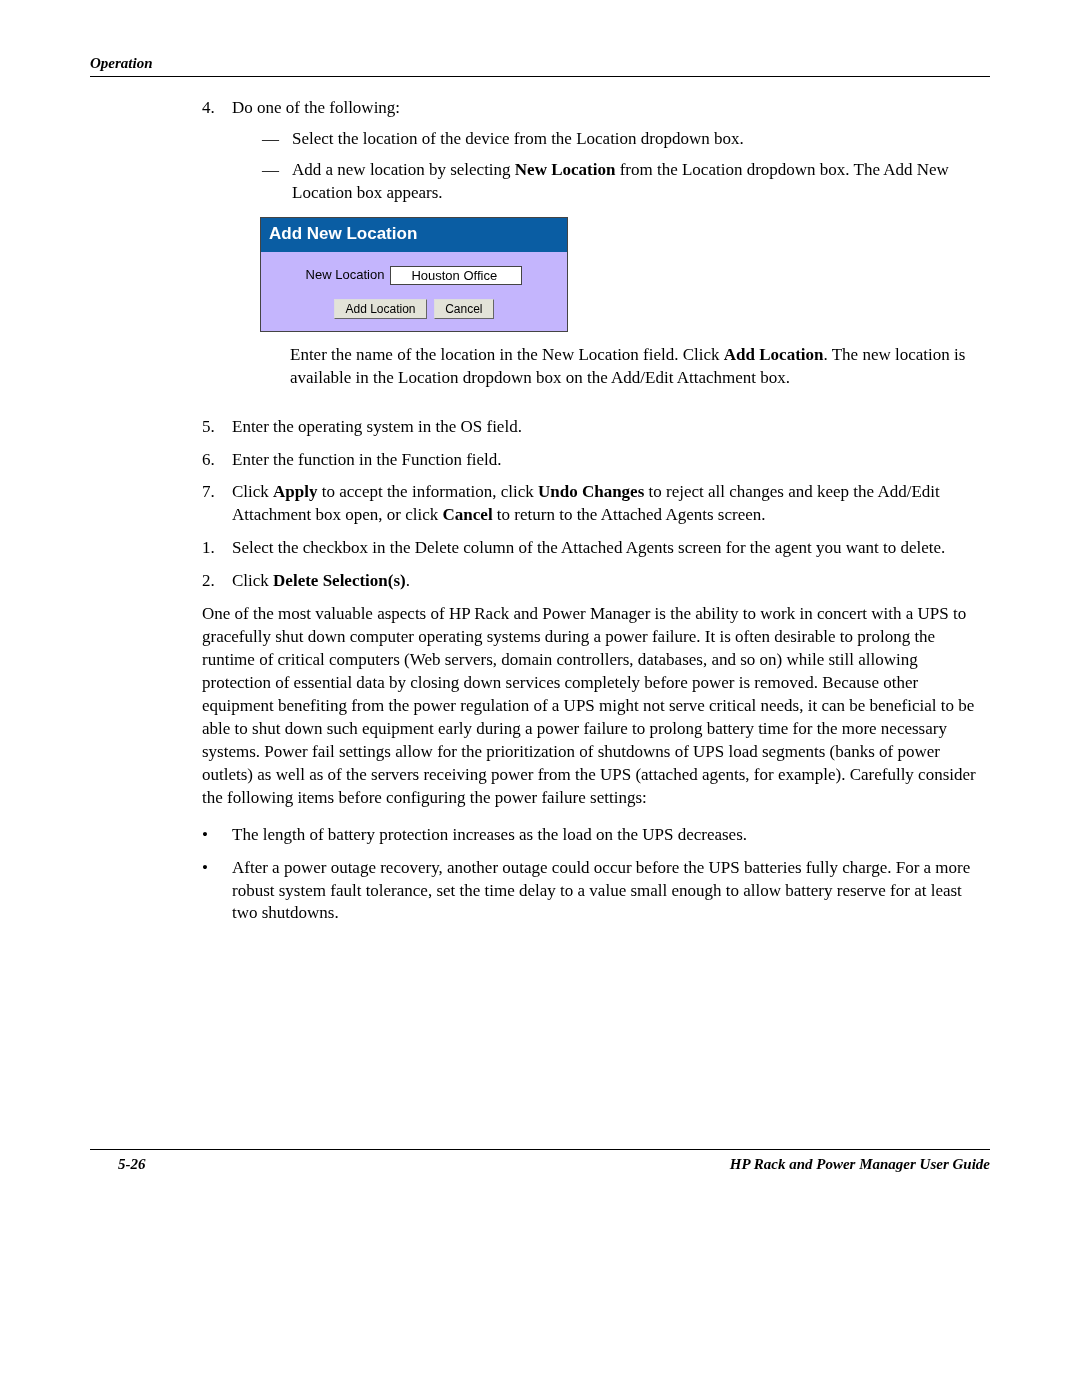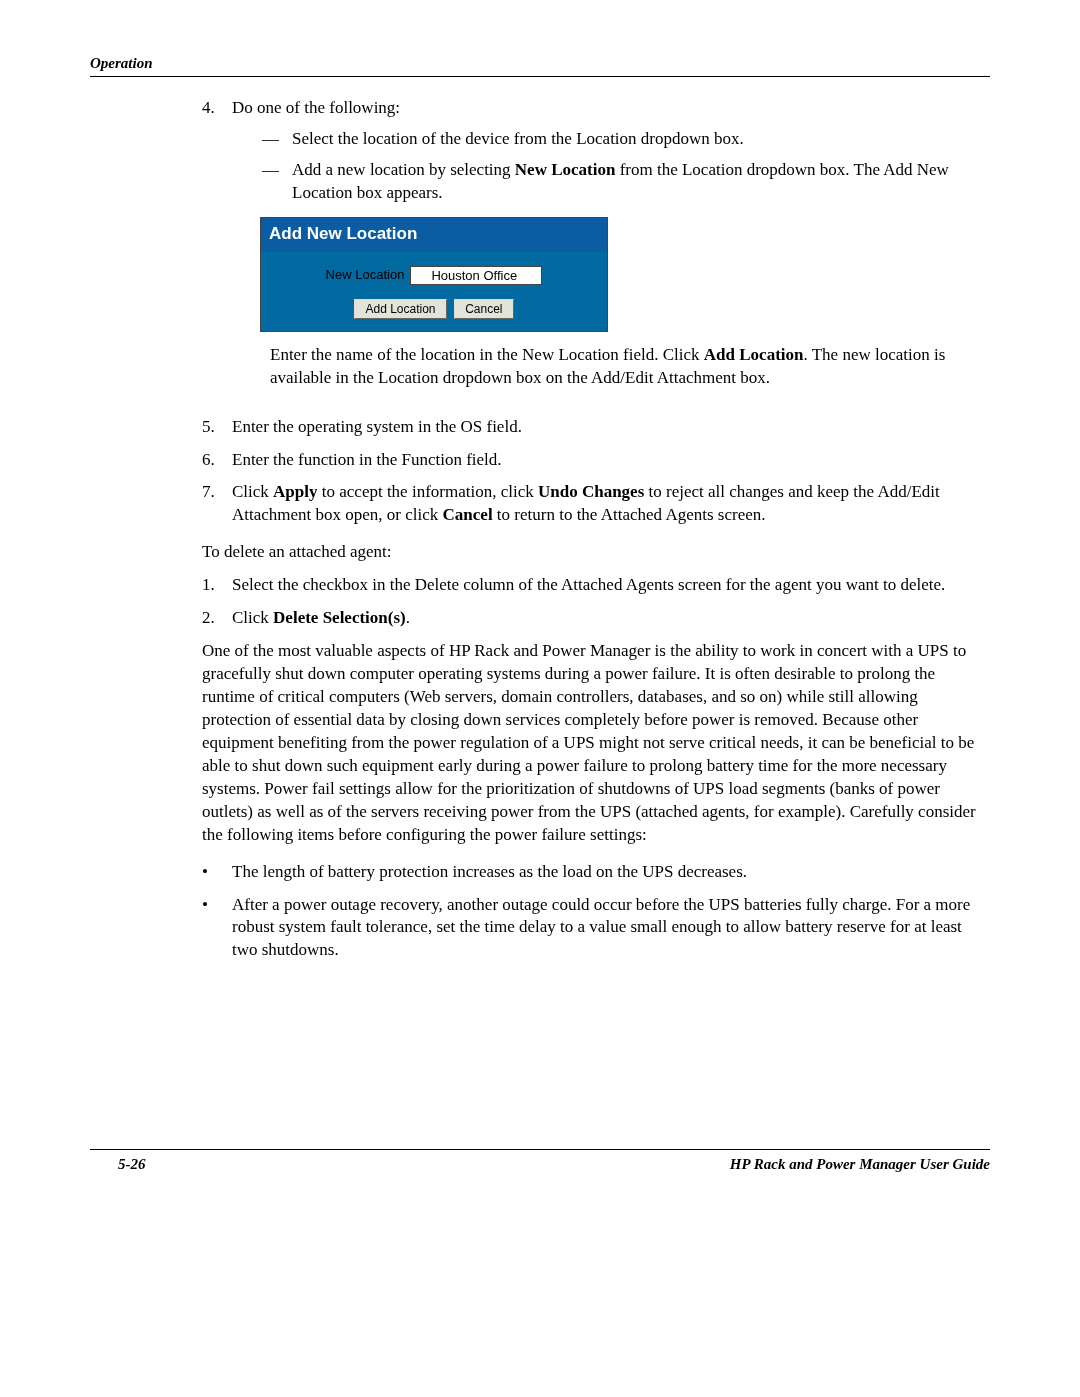--- a/index.html
+++ b/index.html
@@ -87,23 +87,23 @@
   }
   .bullet-list > li > .bullet {
     width: 30px;
     flex-shrink: 0;
   }
   .bullet-list > li > .b-body {
     flex: 1;
   }
   .dialog-box {
     border: 1px solid #444;
-    width: 348px;
+    width: 308px;
     margin: 12px 0 12px 28px;
-    background: #0369a1;
+    background: #c4b5fd;
     box-sizing: border-box;
     font-family: Tahoma, Arial, sans-serif;
   }
   .dialog-title {
     background: #0a5da3;
     color: #fff;
     font-weight: bold;
     font-size: 17px;
     padding: 5px 8px 6px 8px;
   }
@@ -135,21 +135,21 @@
     font-family: Tahoma, Arial, sans-serif;
     font-size: 12px;
     background: #e3e3d8;
     border: 1px solid #666;
     border-top-color: #ddd;
     border-left-color: #ddd;
     padding: 2px 10px;
     margin: 0 2px;
   }
   .after-dialog {
-    margin-left: 38px;
+    margin-left: 58px;
     margin-bottom: 16px;
     line-height: 1.35;
   }
   .plain-sentence {
     margin: 14px 0 10px 0;
   }
   .footer-row {
     display: flex;
     justify-content: space-between;
     font-style: italic;
@@ -219,21 +219,20 @@
           <div class="body">Enter the function in the Function field.</div>
         </li>
         <li>
           <span class="num">7.</span>
           <div class="body">
             <span>Click </span><b>Apply</b><span> to accept the information, click </span><b>Undo Changes</b><span> to reject all changes and keep the Add/Edit Attachment box open, or click </span><b>Cancel</b><span> to return to the Attached Agents screen.</span>
           </div>
         </li>
       </ul>
 
-      <div class="plain-sentence">To delete an attached agent:</div>
 
       <ul class="ol-numeric">
         <li>
           <span class="num">1.</span>
           <div class="body">Select the checkbox in the Delete column of the Attached Agents screen for the agent you want to delete.</div>
         </li>
         <li>
           <span class="num">2.</span>
           <div class="body">
             <span>Click </span><b>Delete Selection(s)</b><span>.</span>

